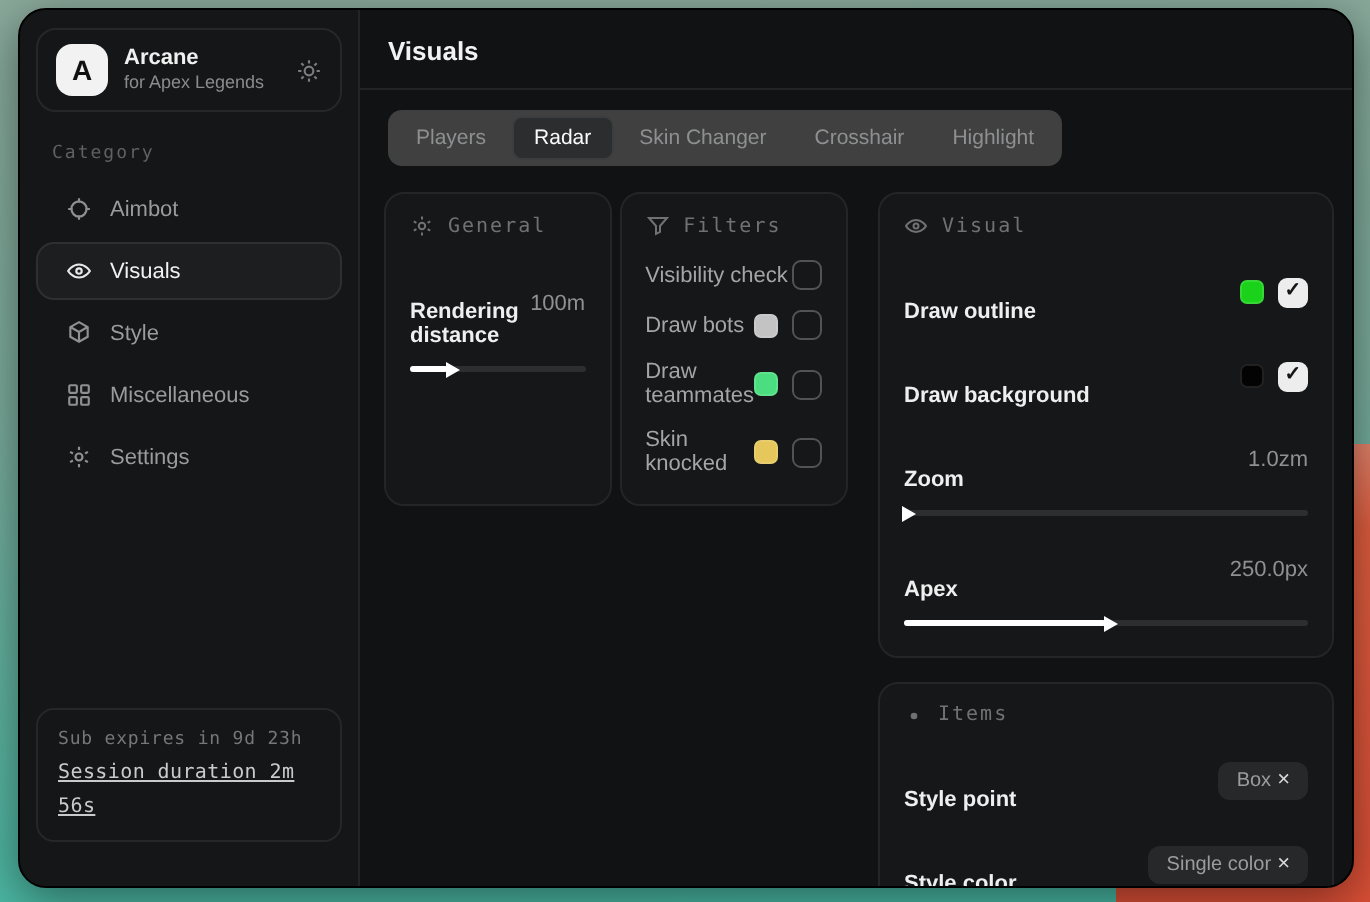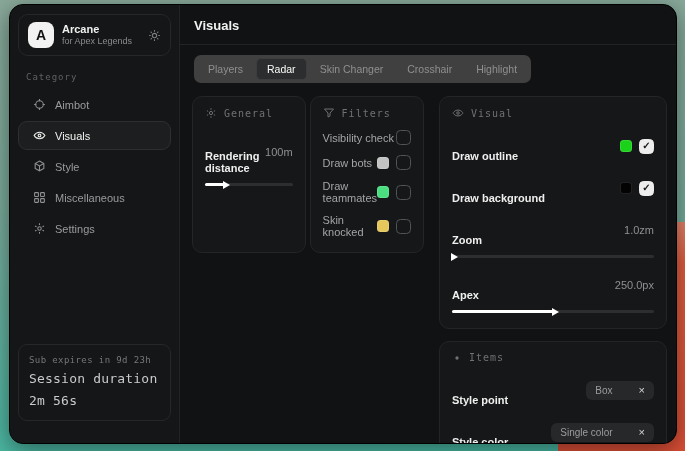--- a/index.html
+++ b/index.html
@@ -45,21 +45,21 @@
   }
   .side-item .s-ic { display:flex; color:#8f9091; }
   .side-item.active { background:#1d1e1f; border-color:#2e2f30; color:#f2f2f2; }
   .side-item.active .s-ic { color:#e8e8e8; }
   .side-footer {
     position:absolute; left:8px; right:8px; bottom:22px;
     border:1px solid #262728; border-radius:9px; padding:8px 10px;
     font-family:"DejaVu Sans Mono", monospace; line-height:1.7;
   }
   .foot1 { color:#767778; font-size:9px; letter-spacing:.4px; }
-  .foot2 { color:#c9cacb; font-size:13px; letter-spacing:.2px; }
+  .foot2 { color:#c9cacb; font-size:10px; letter-spacing:.2px;text-decoration:underline; }
   
   .main { flex:1; display:flex; flex-direction:column; }
   .main-header { padding:13px 14px 11px 14px; border-bottom:1px solid #222324; }
   .main-title { color:#f2f2f2; font-size:13px; font-weight:bold; }
   .tabs-row { padding:10px 14px 0 14px; }
   .tabs {
     display:inline-flex; background:#404040; border-radius:7px; padding:3px; gap:2px;
   }
   .tab {
     color:#8e8f90; font-size:10.5px; padding:4px 10px; border-radius:5px;
@@ -92,21 +92,21 @@
   .swatch { width:12px; height:12px; border-radius:3.5px; border:1px solid rgba(255,255,255,.12); }
   .slider-wrap { padding:4px 12px 6px 12px; }
   .slider { position:relative; height:3px; background:#2d2e2f; border-radius:2px; cursor:pointer; }
   .fill { position:absolute; left:0; top:0; bottom:0; background:#fff; border-radius:2px; }
   .thumb {
     position:absolute; right:-6px; top:50%; transform:translateY(-50%);
     width:0; height:0; border-left:7px solid #fff;
     border-top:4px solid transparent; border-bottom:4px solid transparent;
   }
   .chip {
-    display:inline-flex; align-items:center; gap:26px; background:#27282a;
+    display:inline-flex; align-items:center; gap:3px; background:#27282a;
     border-radius:6px; padding:4px 9px; cursor:pointer;
   }
   .chip-label { color:#9b9c9d; font-size:10px; }
   .chip-x { color:#d6d7d8; font-size:11px; line-height:1; cursor:pointer; }
   svg { display:block; }
 </style>
 </head>
 <body>
 
 <div class="red-corner"></div>

